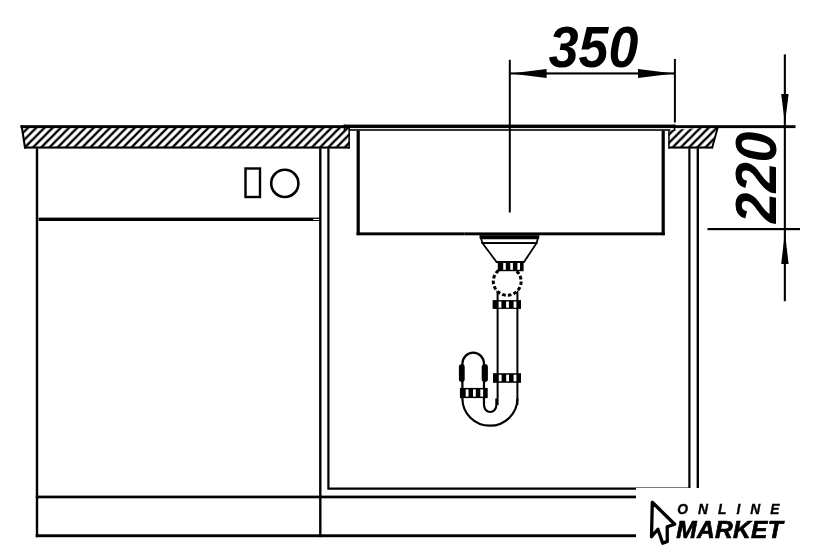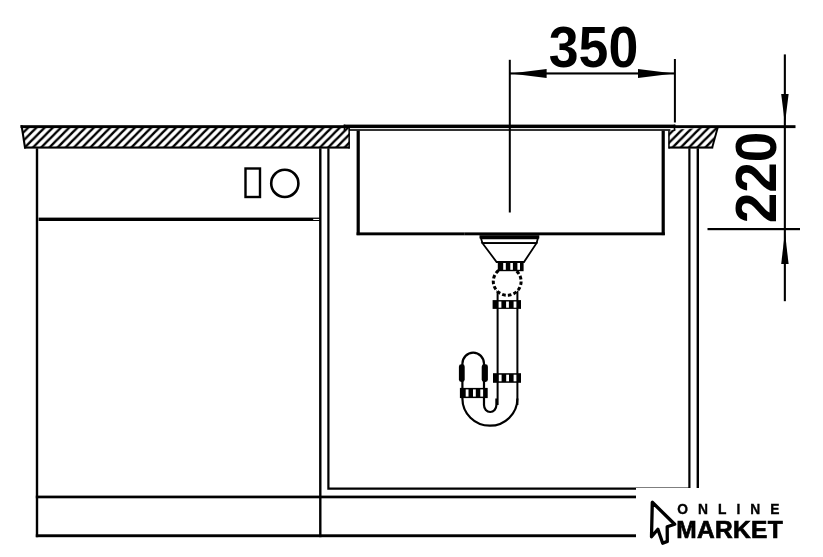--- a/index.html
+++ b/index.html
@@ -1,16 +1,16 @@
 <!DOCTYPE html>
 <html><head>
 <meta charset="utf-8">
 <style>
   html,body{margin:0;padding:0;background:#fff;}
-  #page{position:relative;width:823px;height:557px;background:#f9a8d4;overflow:hidden;}
+  #page{position:relative;width:823px;height:557px;background:#f9a8d4;overflow:hidden;font-style:italic;}
   svg{display:block;}
   text{font-family:"Liberation Sans", sans-serif;}
 </style>
 </head>
 <body>
 <div id="page">
 <svg width="823" height="557" viewBox="0 0 823 557">
 <defs>
   <pattern id="hatch" width="8.2" height="8.2" patternUnits="userSpaceOnUse">
     <path d="M-2,10.2 L10.2,-2 M-2,2 L2,-2 M6.2,10.2 L10.2,6.2" stroke="#000" stroke-width="2.4" fill="none"></path>

